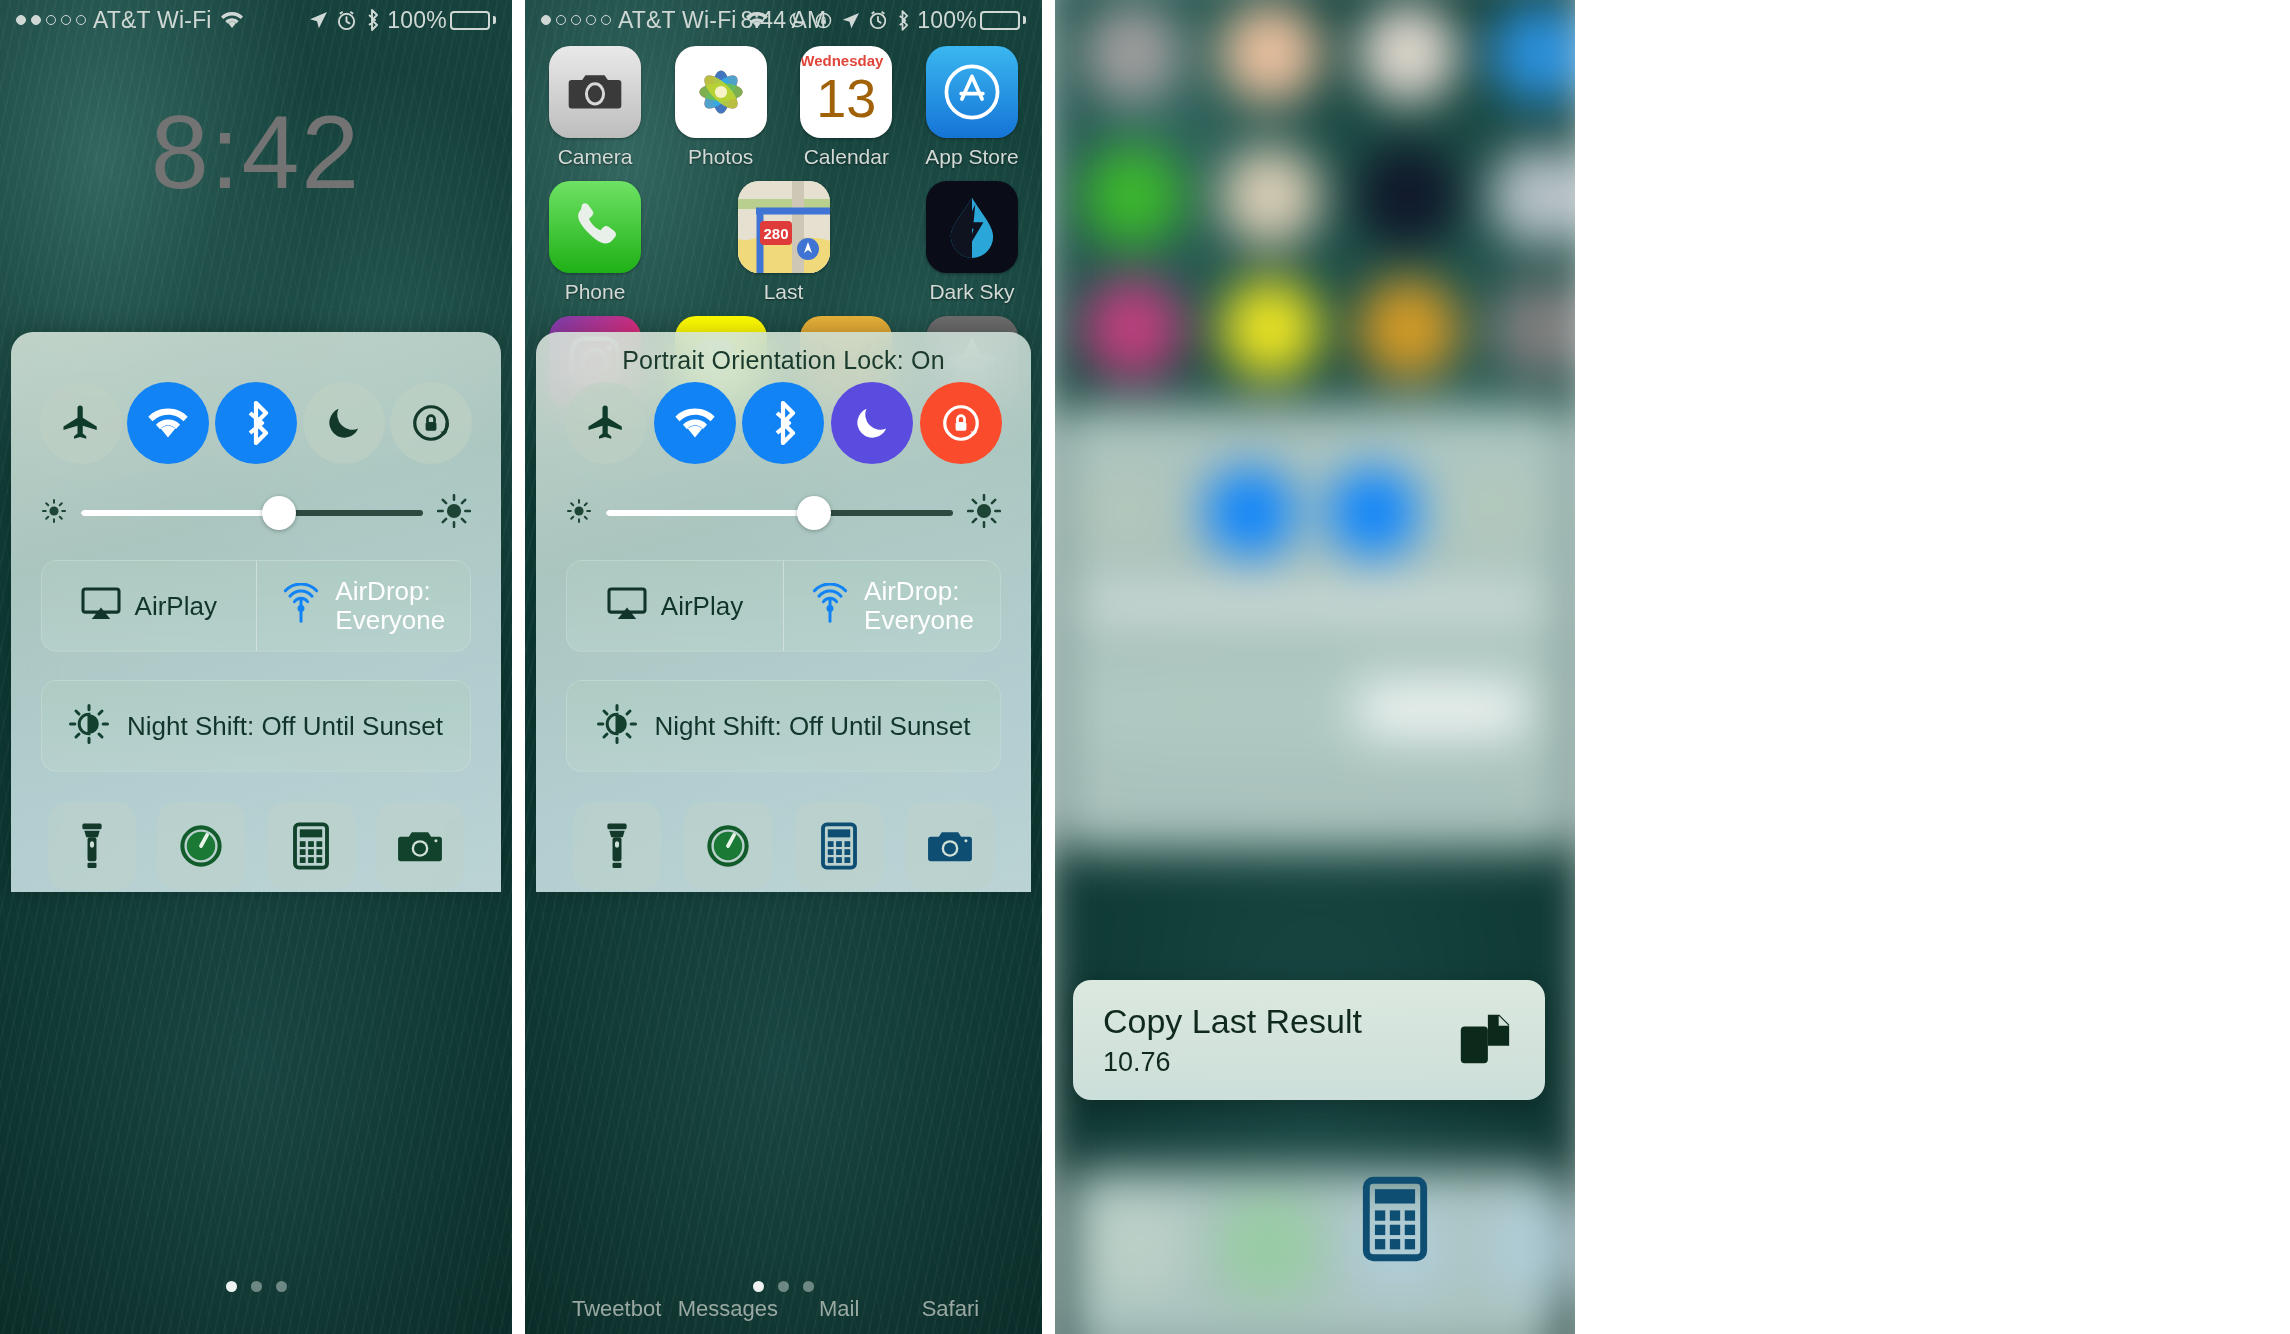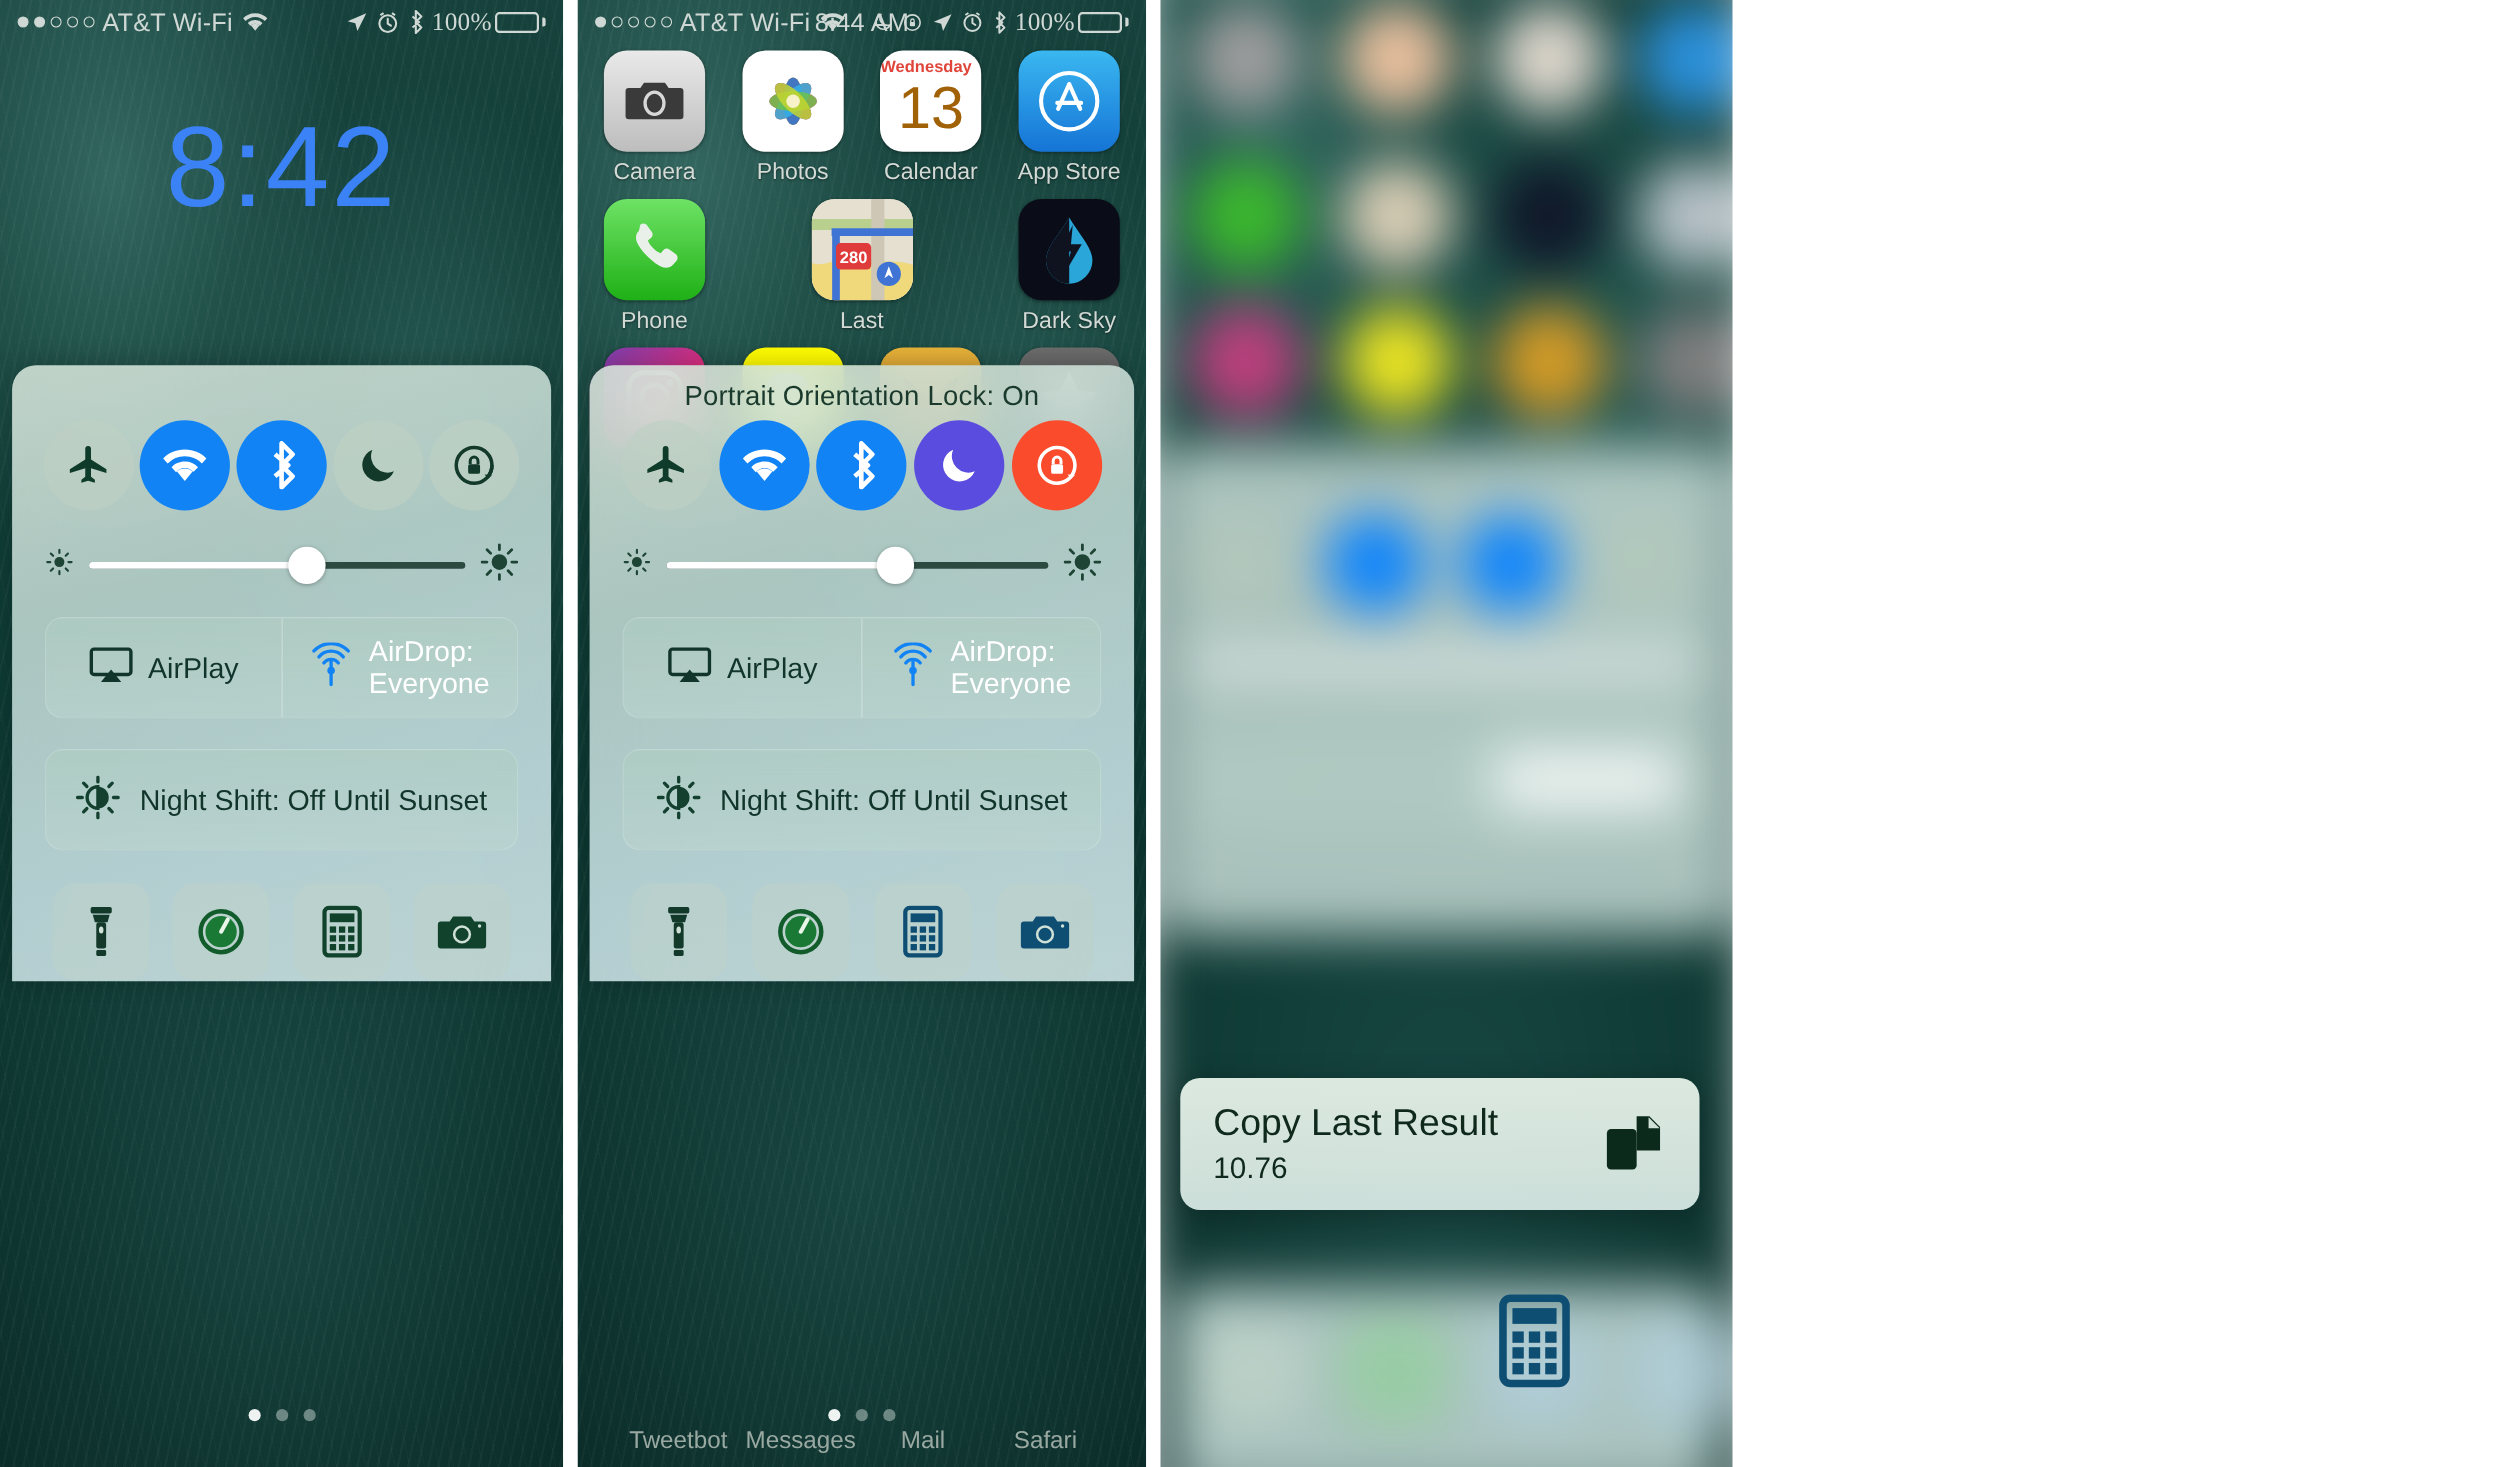--- a/index.html
+++ b/index.html
@@ -41,32 +41,32 @@
     font-size: 24px; letter-spacing: .2px; z-index: 12;
     padding: 0 16px;
   }
   .sb-left { display:flex; align-items:center; gap:7px; }
   .dots { display:flex; align-items:center; gap:5px; }
   .dot { width:10px; height:10px; border-radius:50%; border:1.6px solid #cfd8d4; }
   .dot.on { background:#cfd8d4; }
   .carrier { font-size: 23px; color:#cfd8d4; white-space:nowrap; }
   .sb-center { position:absolute; left:0; right:0; text-align:center; font-size:23px; color:#cfd8d4; pointer-events:none; }
   .sb-right { margin-left:auto; display:flex; align-items:center; gap:8px; z-index:2; }
-  .batt { display:flex; align-items:center; gap:3px;font-family:Liberation Serif, serif; }
+  .batt { display:flex; align-items:center; gap:3px; }
   .batt-body { width:40px; height:19px; border:2px solid #cfd8d4; border-radius:4px; padding:2px; }
   .batt-fill { height:100%; background:#cfd8d4; border-radius:1px; }
   .batt-cap { width:3px; height:8px; background:#cfd8d4; border-radius:0 2px 2px 0; }
   .sicon { display:inline-flex; align-items:center; }
 
   
   .lock-clock {
     position:absolute; top:100px; left:0; right:0; text-align:center; z-index:6;
     color:#c9cfcb;
   }
-  .lock-time { font-size:104px; font-weight:200; line-height:1; letter-spacing:2px; color:#3b82f6; }
+  .lock-time { font-size:104px; font-weight:200; line-height:1; letter-spacing:2px; color:#737373; }
   .lock-date { font-size:34px; font-weight:300; margin-top:22px; color:#c6cdc9; }
 
   
   .appgrid { position:absolute; top:46px; left:0; right:0; z-index:5; padding: 0 14px; }
   .approw { display:flex; justify-content:space-between; margin-bottom:12px; }
   .app { width:112px; display:flex; flex-direction:column; align-items:center; }
   .appicon { width:92px; height:92px; border-radius:21px; position:relative; overflow:hidden;
              box-shadow: 0 1px 3px rgba(0,0,0,.35); display:flex; align-items:center; justify-content:center; }
   .applabel { margin-top:7px; font-size:21px; color:#d3dad6; text-shadow:0 1px 2px rgba(0,0,0,.5); white-space:nowrap; }
 

